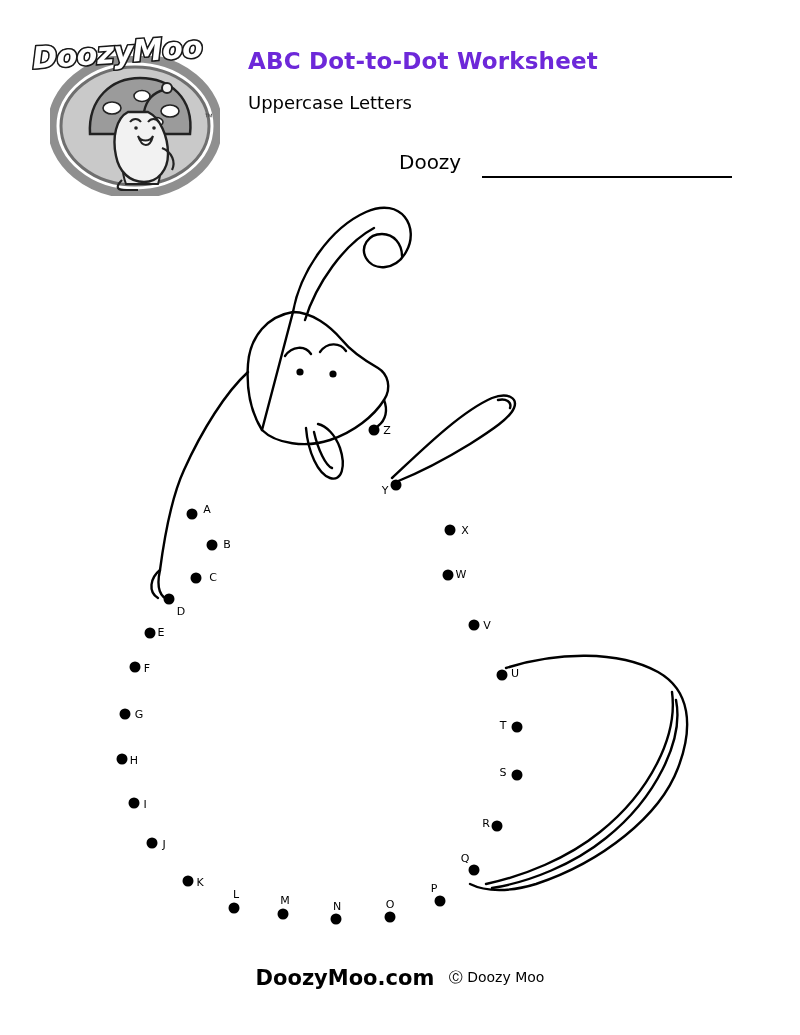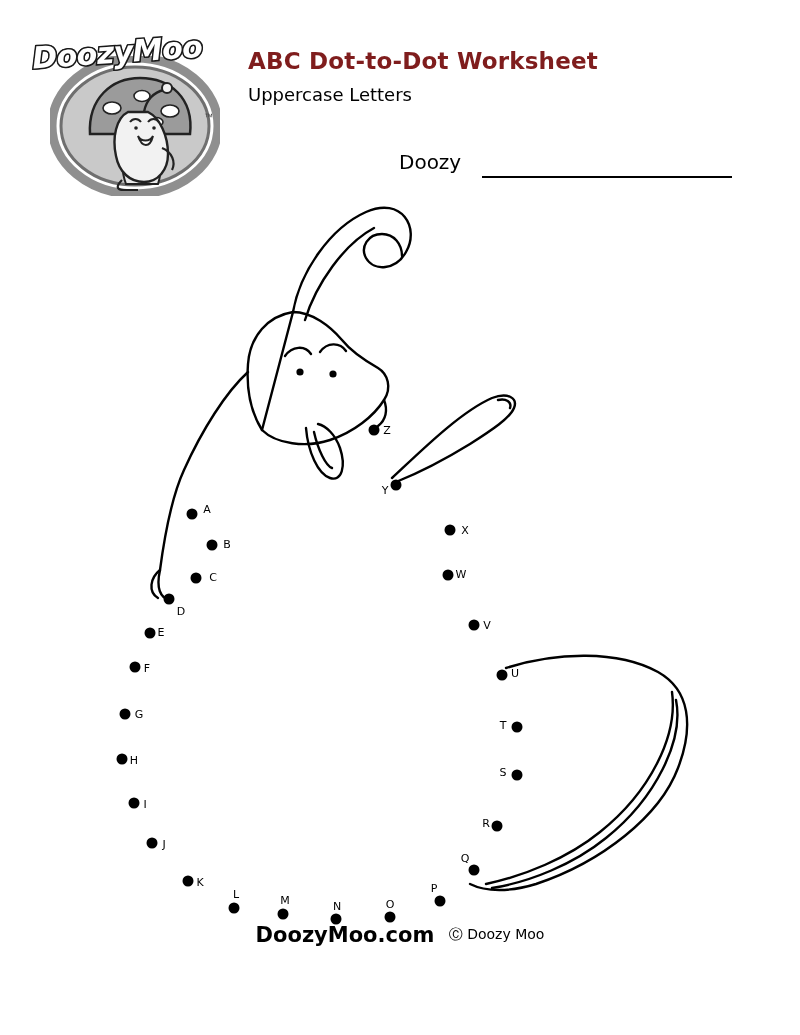--- a/index.html
+++ b/index.html
@@ -66,27 +66,27 @@
 
   
   .title {
     position: absolute;
     left: 248px;
     top: 48px;
     font-family: "DejaVu Sans", sans-serif;
     font-weight: bold;
     font-size: 23px;
     letter-spacing: 0.2px;
-    color: #7f1d1d;
+    color: #6d28d9;
     white-space: nowrap;
   }
   .subtitle {
     position: absolute;
     left: 248px;
-    top: 84px;
+    top: 92px;
     font-family: "DejaVu Sans", sans-serif;
     font-size: 18px;
     color: #000;
     white-space: nowrap;
   }
   .name-label {
     position: absolute;
     left: 399px;
     top: 150px;
     font-family: "DejaVu Sans", sans-serif;
@@ -127,21 +127,21 @@
     font-size: 11px;
     color: #000;
     transform: translate(-50%, -50%);
     white-space: nowrap;
   }
 
   
   .footer {
     position: absolute;
     left: 0;
-    top: 923px;
+    top: 966px;
     width: 800px;
     text-align: center;
   }
   .footer-site {
     font-family: "DejaVu Sans", sans-serif;
     font-weight: bold;
     font-size: 21px;
     color: #000;
     vertical-align: middle;
   }

